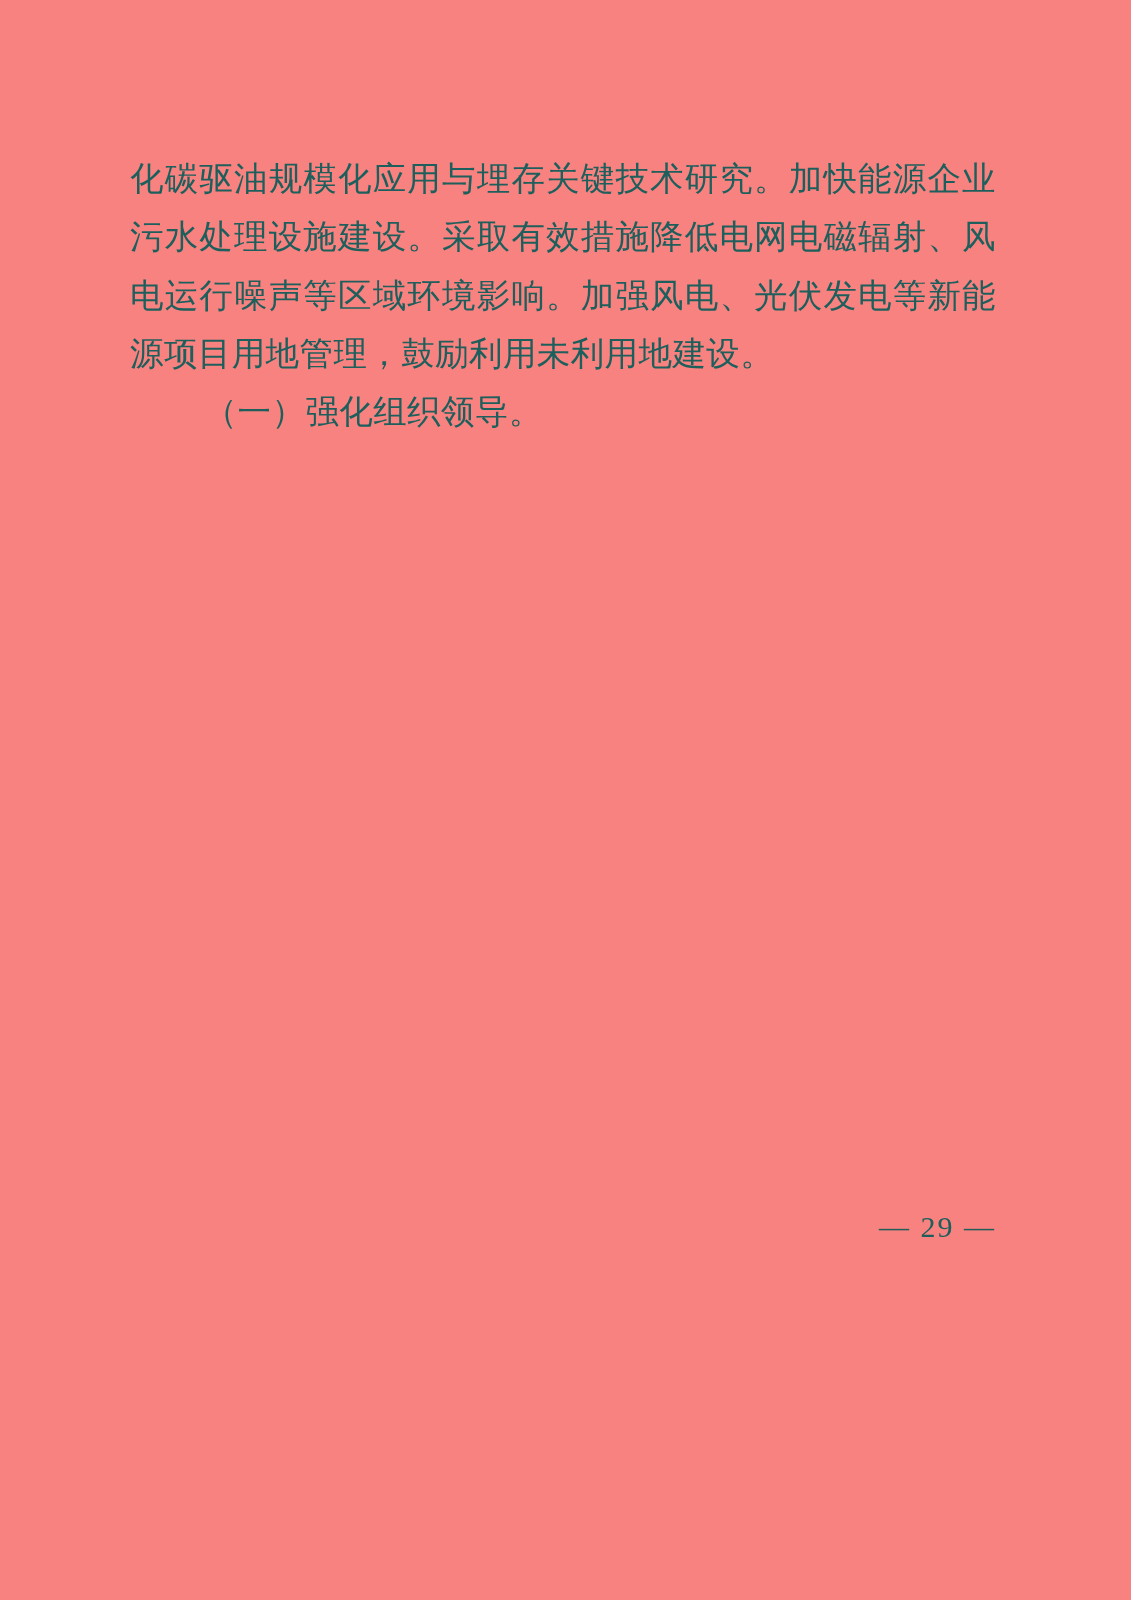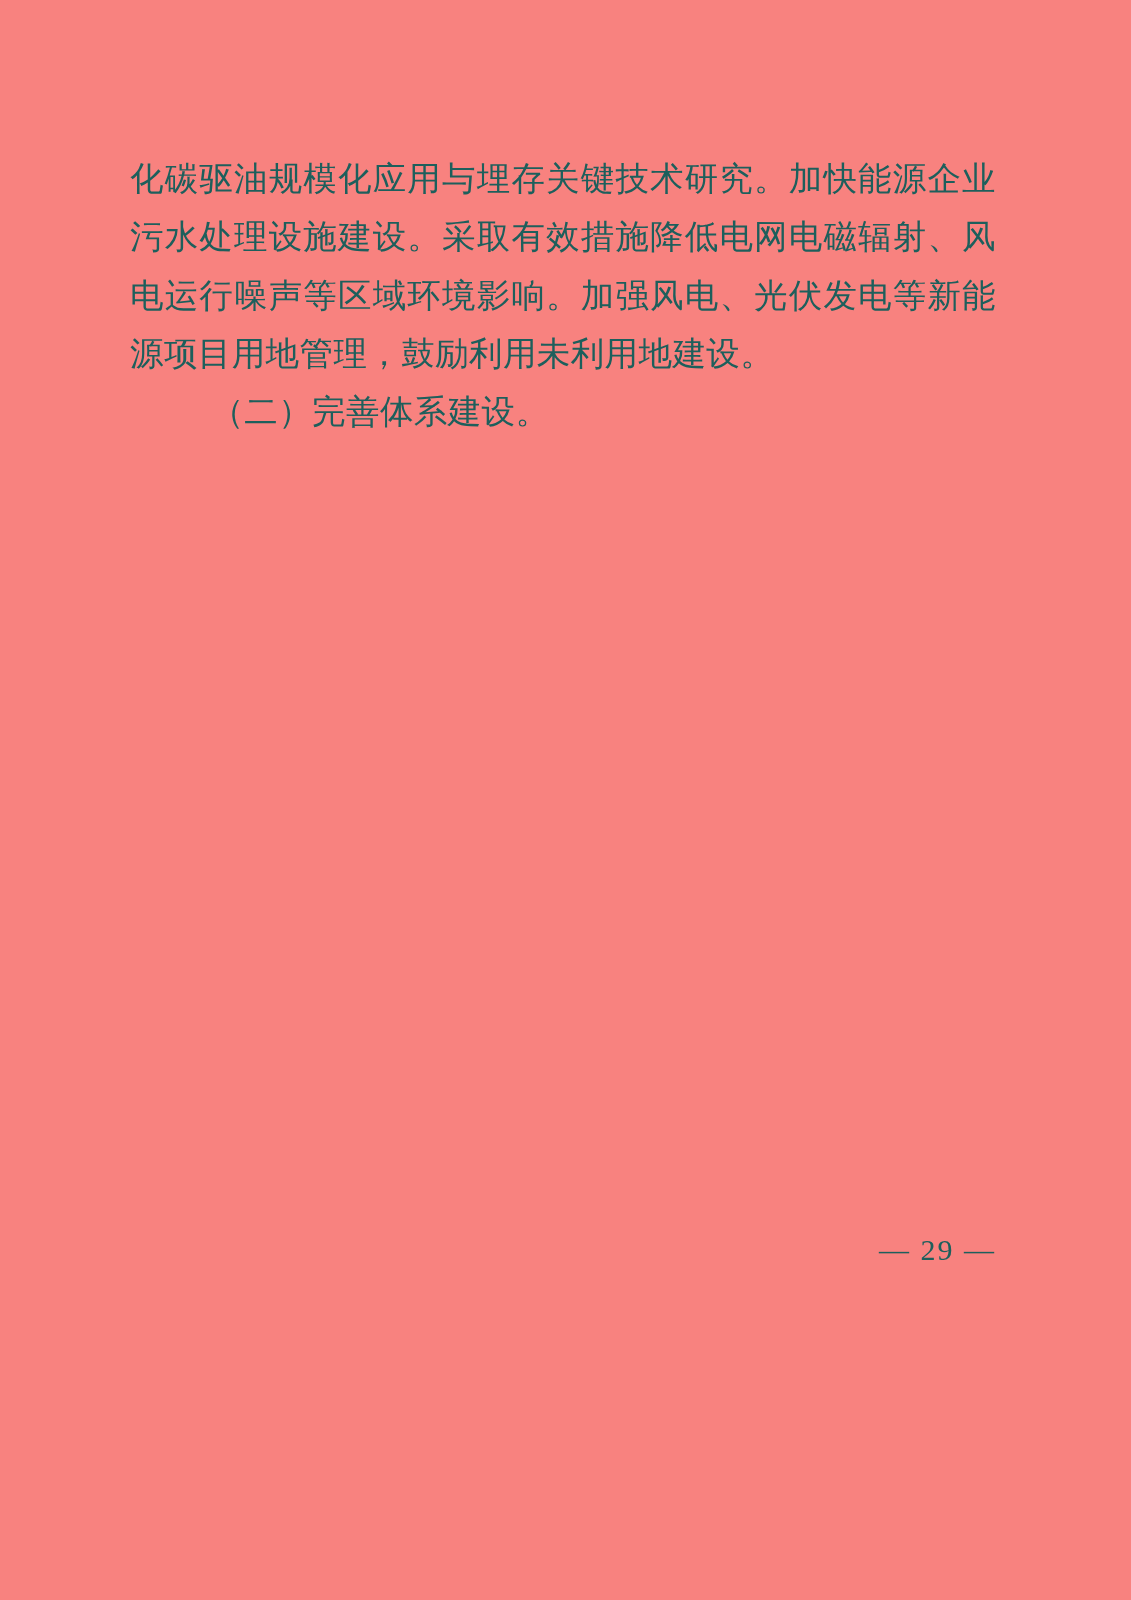--- a/index.html
+++ b/index.html
@@ -44,30 +44,30 @@
     text-indent: 2.2em;
   }
   .subheading2 {
     margin: 0;
     text-indent: 2.4em;
   }
   .page-number {
     position: absolute;
     left: 0;
     right: 135px;
-    bottom: 77px;
+    bottom: 100px;
     text-align: right;
     font-size: 30px;
     letter-spacing: 2px;
     color: #1d5f5c;
     font-family: "Liberation Serif", "DejaVu Serif", serif;
   }
 </style>
 </head>
 <body>
 
 <div class="page">
   <div class="doc-body">
     <p class="para noindent">化碳驱油规模化应用与埋存关键技术研究。加快能源企业污水处理设施建设。采取有效措施降低电网电磁辐射、风电运行噪声等区域环境影响。加强风电、光伏发电等新能源项目用地管理，鼓励利用未利用地建设。</p>
-    <p class="subheading2">（二）完善体系建设。</p>
+    <p class="subheading">（一）强化组织领导。</p>
   </div>
   <div class="page-number">— 29 —</div>
 </div>
 
 </body></html>

